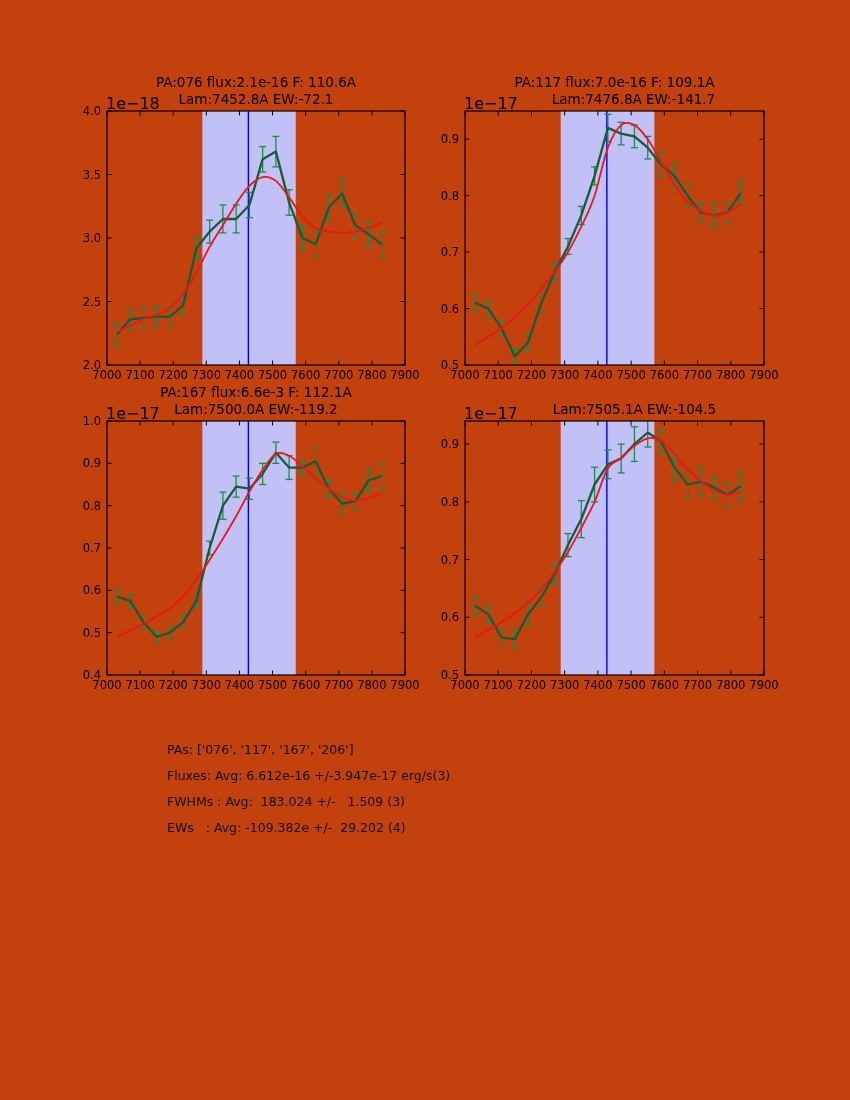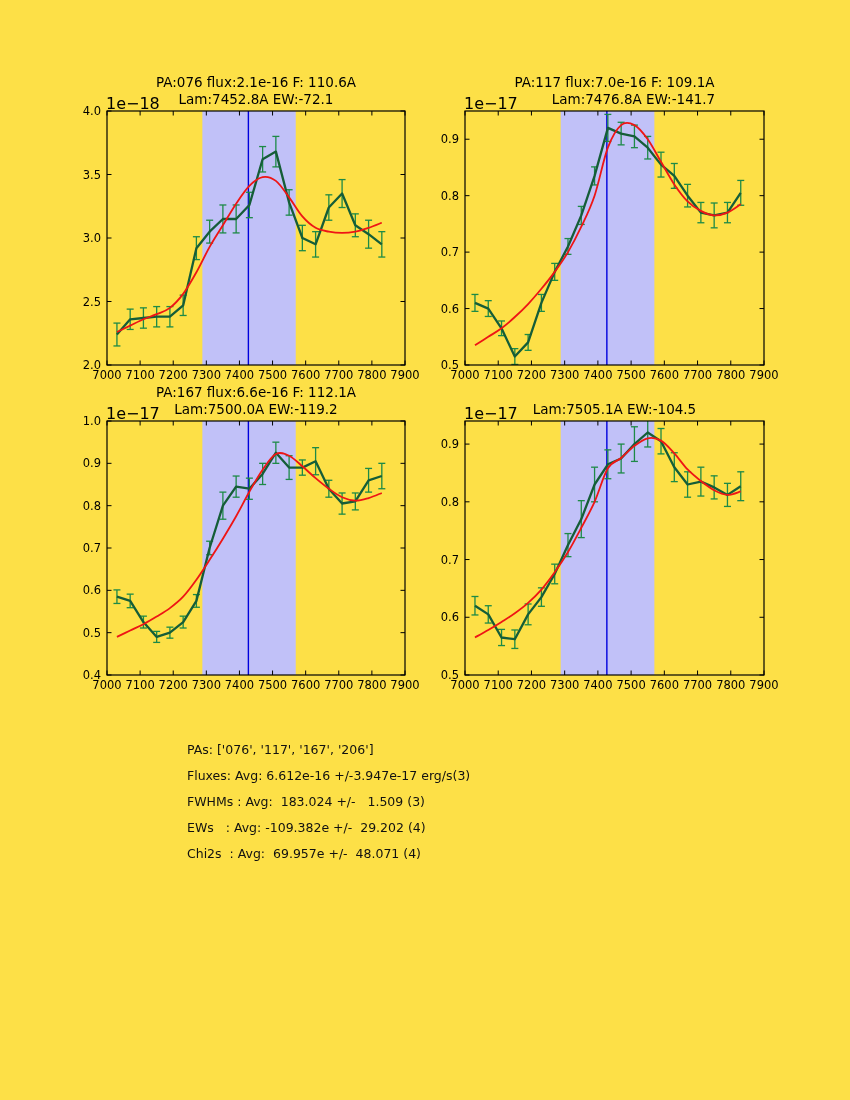--- a/index.html
+++ b/index.html
@@ -1,35 +1,35 @@
 <!DOCTYPE html>
 <html><head>
 <meta charset="utf-8">
 <style>
   html,body{margin:0;padding:0;background:#ffffff;}
-  #page{position:relative;width:850px;height:1100px;background:#fde047;
+  #page{position:relative;width:850px;height:1100px;background:#c2410c;
         font-family:"DejaVu Sans","Liberation Sans",sans-serif;overflow:hidden;}
   .subplot-svg{position:absolute;}
   .ptitle{position:absolute;text-align:center;font-size:13.5px;color:#000;line-height:16px;}
   .scale-label{position:absolute;font-size:16px;color:#000;}
-  #summary{position:absolute;left:167px;top:737px;font-size:12.5px;color:#111;margin-left:20px;}
+  #summary{position:absolute;left:167px;top:737px;font-size:12.5px;color:#111;}
   .summary-line{white-space:pre;height:26px;line-height:26px;}
 </style>
 </head>
 <body>
 
 <div id="page">
 
   <div class="ptitle" style="left:107px;top:74px;width:298px">PA:076 flux:2.1e-16 F: 110.6A</div>
   <div class="ptitle" style="left:107px;top:91px;width:298px">Lam:7452.8A EW:-72.1</div>
   <div class="ptitle" style="left:465px;top:74px;width:299px">PA:117 flux:7.0e-16 F: 109.1A</div>
   <div class="ptitle" style="left:484px;top:91px;width:299px">Lam:7476.8A EW:-141.7</div>
-  <div class="ptitle" style="left:107px;top:384px;width:298px">PA:167 flux:6.6e-16 F: 112.1A</div>
+  <div class="ptitle" style="left:107px;top:384px;width:298px">PA:167 flux:6.6e-3 F: 112.1A</div>
   <div class="ptitle" style="left:107px;top:401px;width:298px">Lam:7500.0A EW:-119.2</div>
-  <div class="ptitle" style="left:465px;top:401px;width:299px">Lam:7505.1A EW:-104.5</div>
+  <div class="ptitle" style="left:485px;top:401px;width:299px">Lam:7505.1A EW:-104.5</div>
 
   <div class="scale-label" style="left:106px;top:94px;">1e−18</div>
   <div class="scale-label" style="left:464px;top:94px;">1e−17</div>
   <div class="scale-label" style="left:106px;top:404px;">1e−17</div>
   <div class="scale-label" style="left:464px;top:404px;">1e−17</div>
 
   <svg id="chart-0" class="subplot-svg" style="left:55px;top:66px" width="372" height="330">
       <defs>
         <clipPath id="clip0">
           <rect x="52" y="45" width="298" height="254"></rect>
@@ -546,16 +546,15 @@
         <text x="46" y="129.81818181818176" text-anchor="end">0.8</text>
         <text x="46" y="72.09090909090905" text-anchor="end">0.9</text>
       </g>
     </svg>
 
   <div id="summary">
     <div class="summary-line">PAs: ['076', '117', '167', '206']</div>
     <div class="summary-line">Fluxes: Avg: 6.612e-16 +/-3.947e-17 erg/s(3)</div>
     <div class="summary-line">FWHMs : Avg:  183.024 +/-   1.509 (3)</div>
     <div class="summary-line">EWs   : Avg: -109.382e +/-  29.202 (4)</div>
-    <div class="summary-line">Chi2s  : Avg:  69.957e +/-  48.071 (4)</div>
   </div>
 
 </div>
 
 </body></html>

